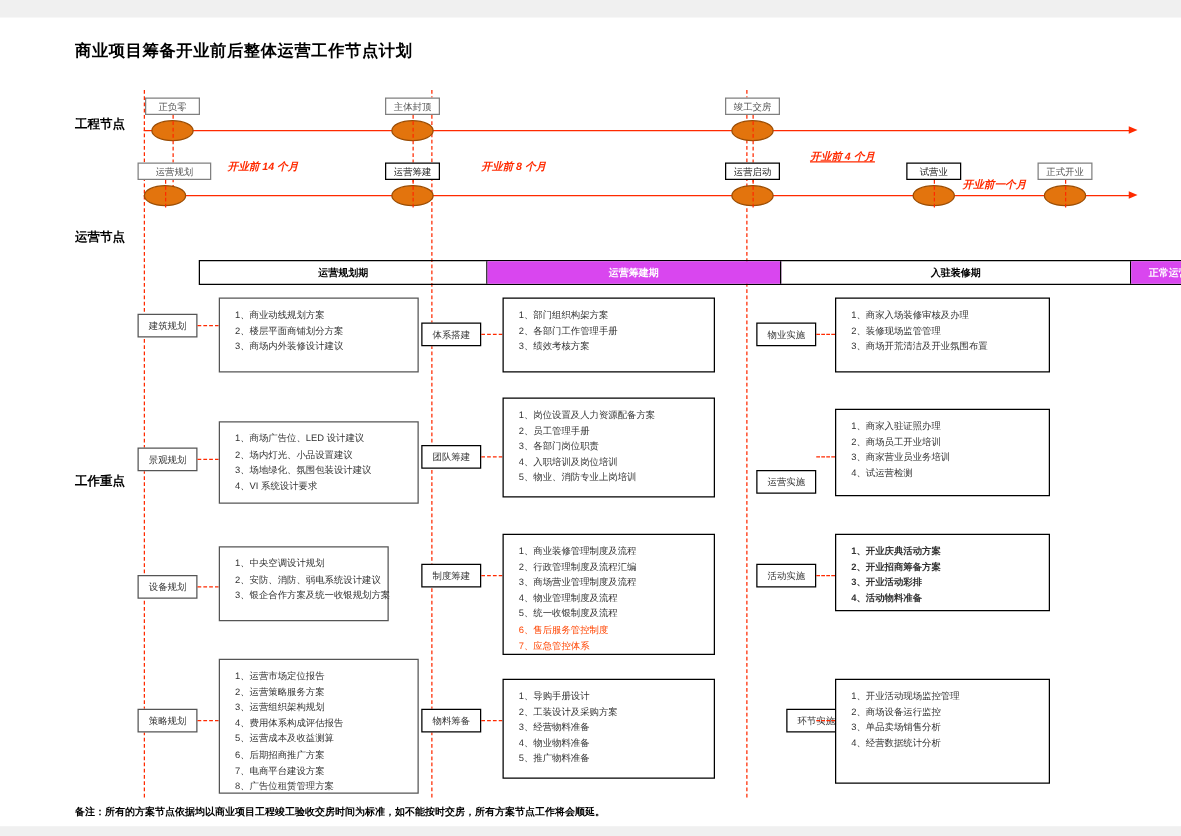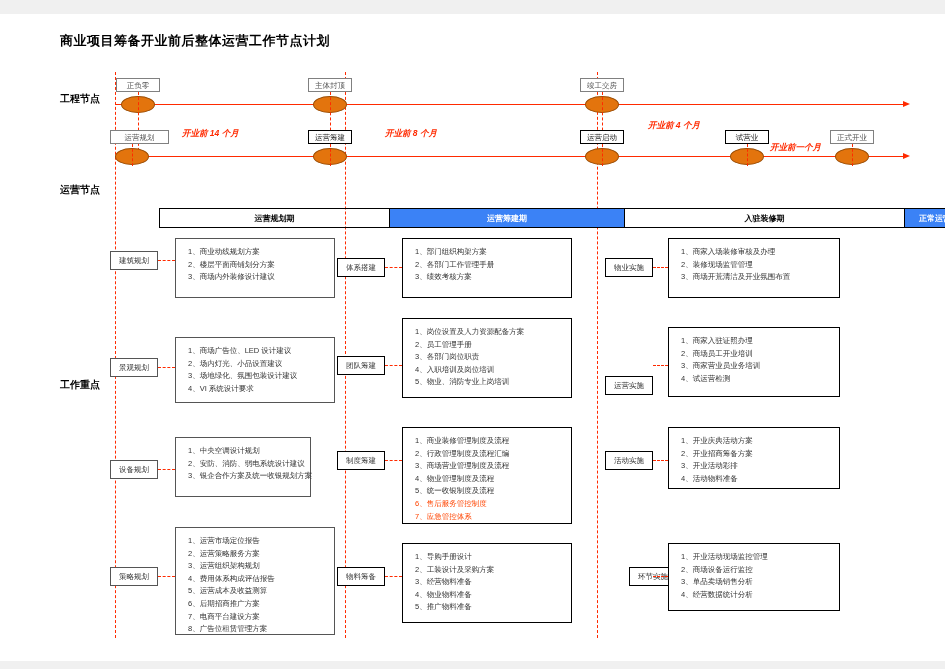--- a/index.html
+++ b/index.html
@@ -126,21 +126,21 @@
     display: flex;
     align-items: center;
     justify-content: center;
     font-size: 8px;
     font-weight: bold;
     color: #000;
     white-space: nowrap;
   }
   .phase:last-child { border-right: none; }
   .phase.red {
-    background: #3b82f6;
+    background: #d946ef;
     color: #ffffff;
   }
 
   
   .tag {
     position: absolute;
     border: 1px solid #000;
     background: #fff;
     font-size: 7.5px;
     color: #333;
@@ -240,21 +240,21 @@
       <div class="ellipse" style="left: 730px; top: 148px;"></div>
       <div class="vguide" style="left: 747px; top: 144px; height: 22px;"></div>
       <div class="node-box" style="left: 830px; top: 130px; width: 44px;">正式开业</div>
       <div class="ellipse" style="left: 835px; top: 148px;"></div>
       <div class="vguide" style="left: 852px; top: 144px; height: 22px;"></div>
     </div>
 
   <div id="span-labels">
       <div class="span-label" style="left: 182px; top: 128px;">开业前 14 个月</div>
       <div class="span-label" style="left: 385px; top: 128px;">开业前 8 个月</div>
-      <div class="span-label" style="left: 648px; top: 120px;">开业前 4 个月</div>
+      <div class="span-label" style="left: 648px; top: 120px; text-decoration: underline;">开业前 4 个月</div>
       <div class="span-label" style="left: 770px; top: 142px;">开业前一个月</div>
     </div>
 
   <div class="phasebar" id="phasebar">
       <div class="phase" style="width: 230px; flex: 0 0 230px;">运营规划期</div>
       <div class="phase red" style="width: 235px; flex: 0 0 235px;">运营筹建期</div>
       <div class="phase" style="width: 280px; flex: 0 0 280px;">入驻装修期</div>
       <div class="phase red" style="width: 68px; flex: 0 0 68px;">正常运营期</div>
     </div>
 
@@ -359,34 +359,35 @@
       <div class="listbox dark" style="left: 668px; top: 327px; width: 172px; height: 70px;">
         <ol>
           <li>1、商家入驻证照办理</li>
           <li>2、商场员工开业培训</li>
           <li>3、商家营业员业务培训</li>
           <li>4、试运营检测</li>
         </ol>
       </div>
       <div class="tag" style="left: 605px; top: 451px;">活动实施</div>
       <div class="connector" style="left: 653px; top: 460px; width: 15px;"></div>
-      <div class="listbox dark" style="left: 668px; top: 427px; width: 172px; height: 62px;">
+      <div class="listbox dark" style="left: 668px; top: 427px; width: 172px; height: 62px; font-weight: bold;">
         <ol>
           <li>1、开业庆典活动方案</li>
           <li>2、开业招商筹备方案</li>
           <li>3、开业活动彩排</li>
           <li>4、活动物料准备</li>
         </ol>
       </div>
       <div class="tag" style="left: 605px; top: 567px; margin-left: 24px;">环节实施</div>
       <div class="connector" style="left: 653px; top: 576px; width: 15px;"></div>
-      <div class="listbox dark" style="left: 668px; top: 543px; width: 172px; height: 68px;">
+      <div class="listbox dark" style="left: 668px; top: 543px; width: 172px; height: 84px;">
         <ol>
           <li>1、开业活动现场监控管理</li>
           <li>2、商场设备运行监控</li>
           <li>3、单品卖场销售分析</li>
           <li>4、经营数据统计分析</li>
         </ol>
       </div>
     </div>
 
+  <div class="footnote">备注：所有的方案节点依据均以商业项目工程竣工验收交房时间为标准，如不能按时交房，所有方案节点工作将会顺延。</div>
 
 </div>
 
 </body></html>

